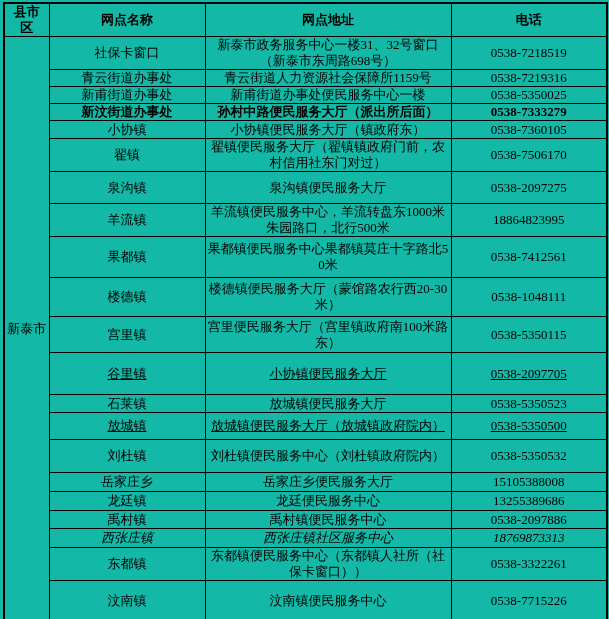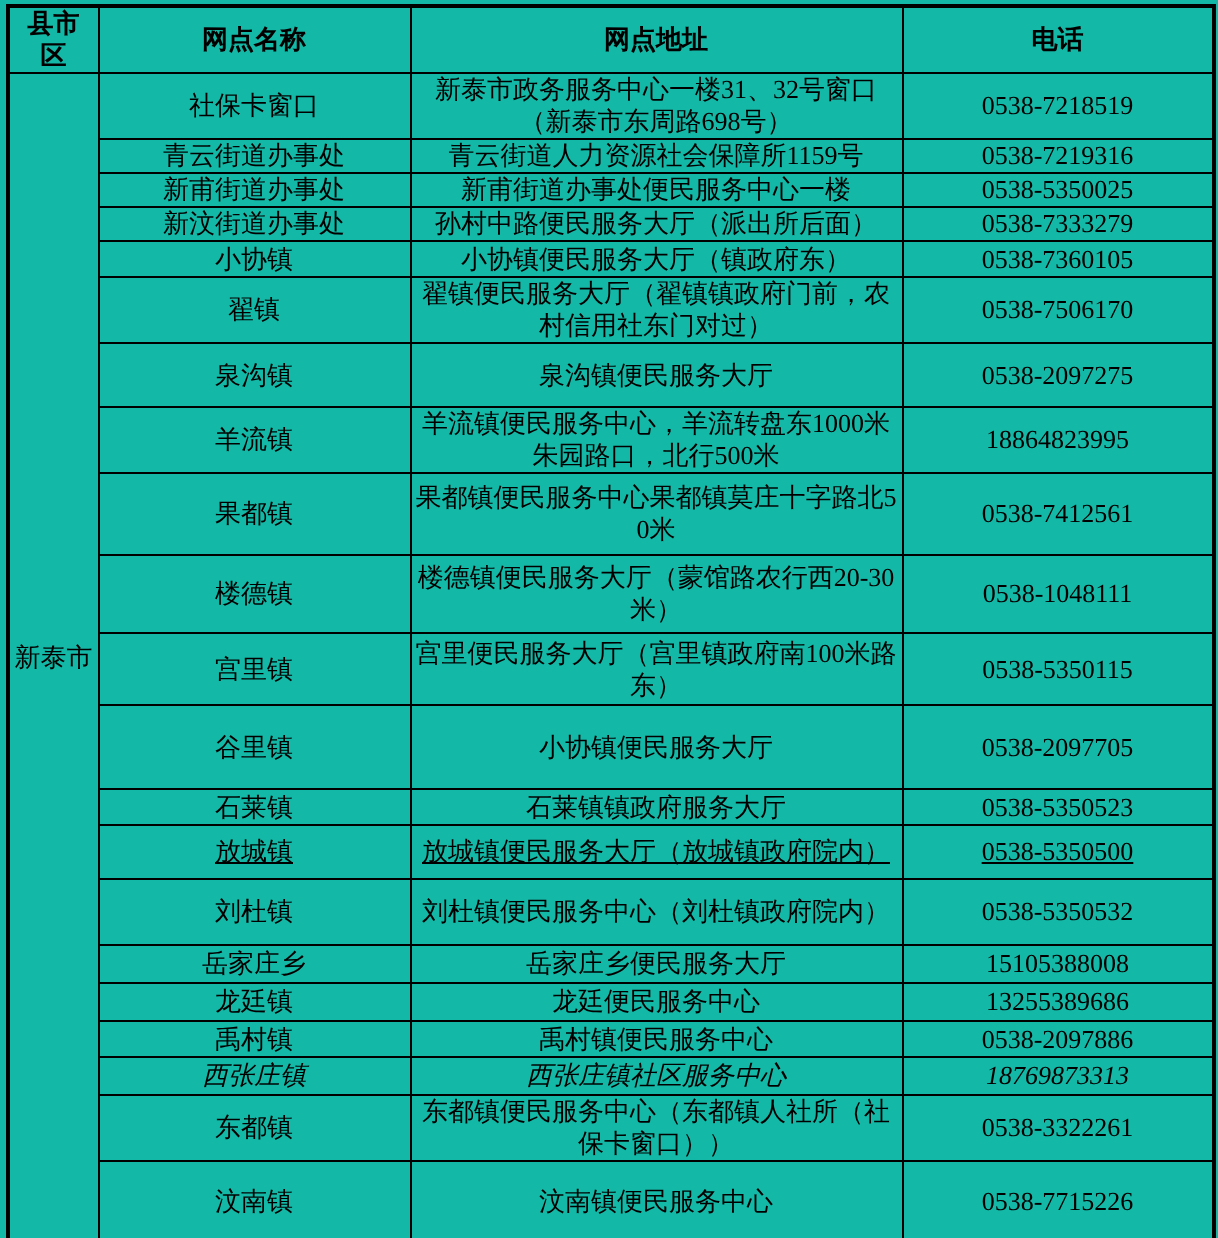--- a/index.html
+++ b/index.html
@@ -52,21 +52,21 @@
         <tr style="height: 17px;">
           <td>青云街道办事处</td>
           <td>青云街道人力资源社会保障所1159号</td>
           <td class="phone-cell">0538-7219316</td>
         </tr>
         <tr style="height: 17px;">
           <td>新甫街道办事处</td>
           <td>新甫街道办事处便民服务中心一楼</td>
           <td class="phone-cell">0538-5350025</td>
         </tr>
-        <tr style="height: 17px;">
+        <tr style="height: 17px; font-weight: bold;">
           <td>新汶街道办事处</td>
           <td>孙村中路便民服务大厅（派出所后面）</td>
           <td class="phone-cell">0538-7333279</td>
         </tr>
         <tr style="height: 18px;">
           <td>小协镇</td>
           <td>小协镇便民服务大厅（镇政府东）</td>
           <td class="phone-cell">0538-7360105</td>
         </tr>
         <tr style="height: 32px;">
@@ -92,28 +92,28 @@
         <tr style="height: 39px;">
           <td>楼德镇</td>
           <td>楼德镇便民服务大厅（蒙馆路农行西20-30米）</td>
           <td class="phone-cell">0538-1048111</td>
         </tr>
         <tr style="height: 36px;">
           <td>宫里镇</td>
           <td>宫里便民服务大厅（宫里镇政府南100米路东）</td>
           <td class="phone-cell">0538-5350115</td>
         </tr>
-        <tr style="height: 42px;">
+        <tr style="height: 42px; text-decoration: underline;">
           <td>谷里镇</td>
           <td>小协镇便民服务大厅</td>
           <td class="phone-cell">0538-2097705</td>
         </tr>
         <tr style="height: 18px;">
           <td>石莱镇</td>
-          <td>石莱镇镇政府服务大厅</td>
+          <td>放城镇便民服务大厅</td>
           <td class="phone-cell">0538-5350523</td>
         </tr>
         <tr style="height: 27px; text-decoration: underline;">
           <td>放城镇</td>
           <td>放城镇便民服务大厅（放城镇政府院内）</td>
           <td class="phone-cell">0538-5350500</td>
         </tr>
         <tr style="height: 33px;">
           <td>刘杜镇</td>
           <td>刘杜镇便民服务中心（刘杜镇政府院内）</td>

